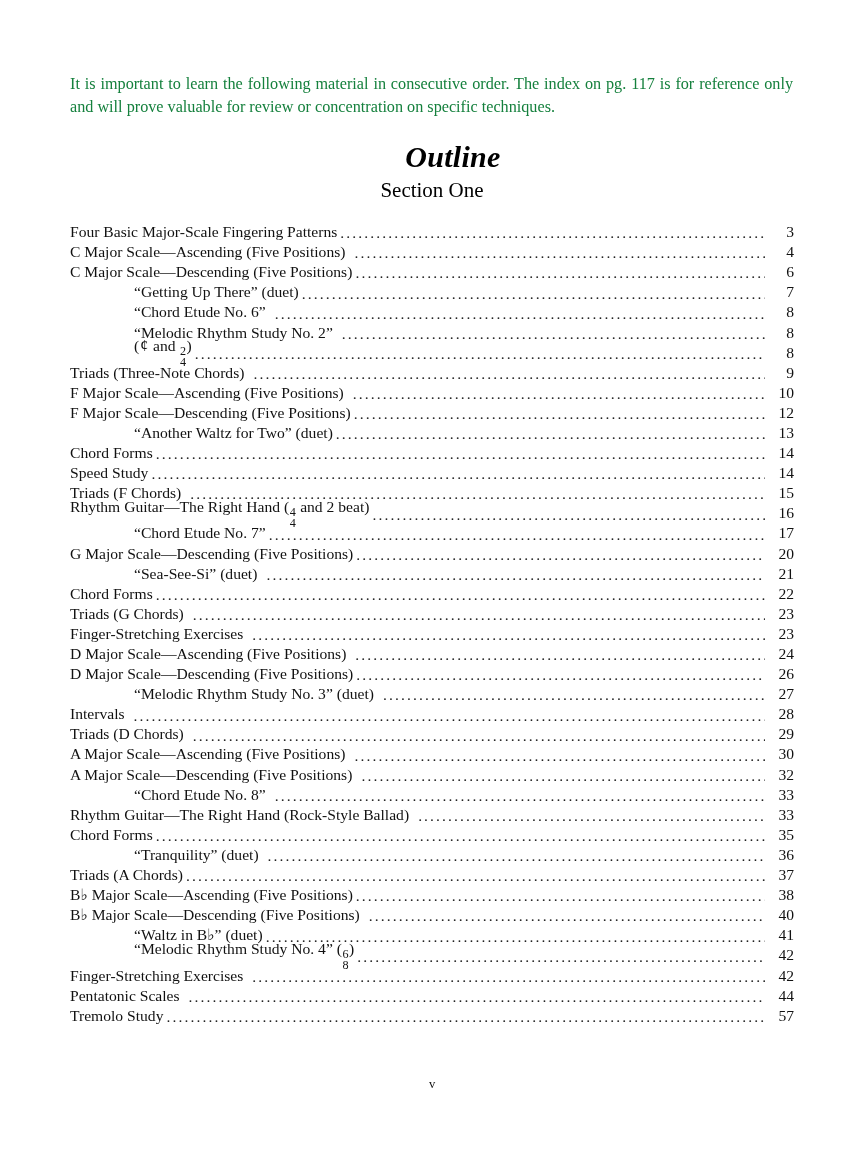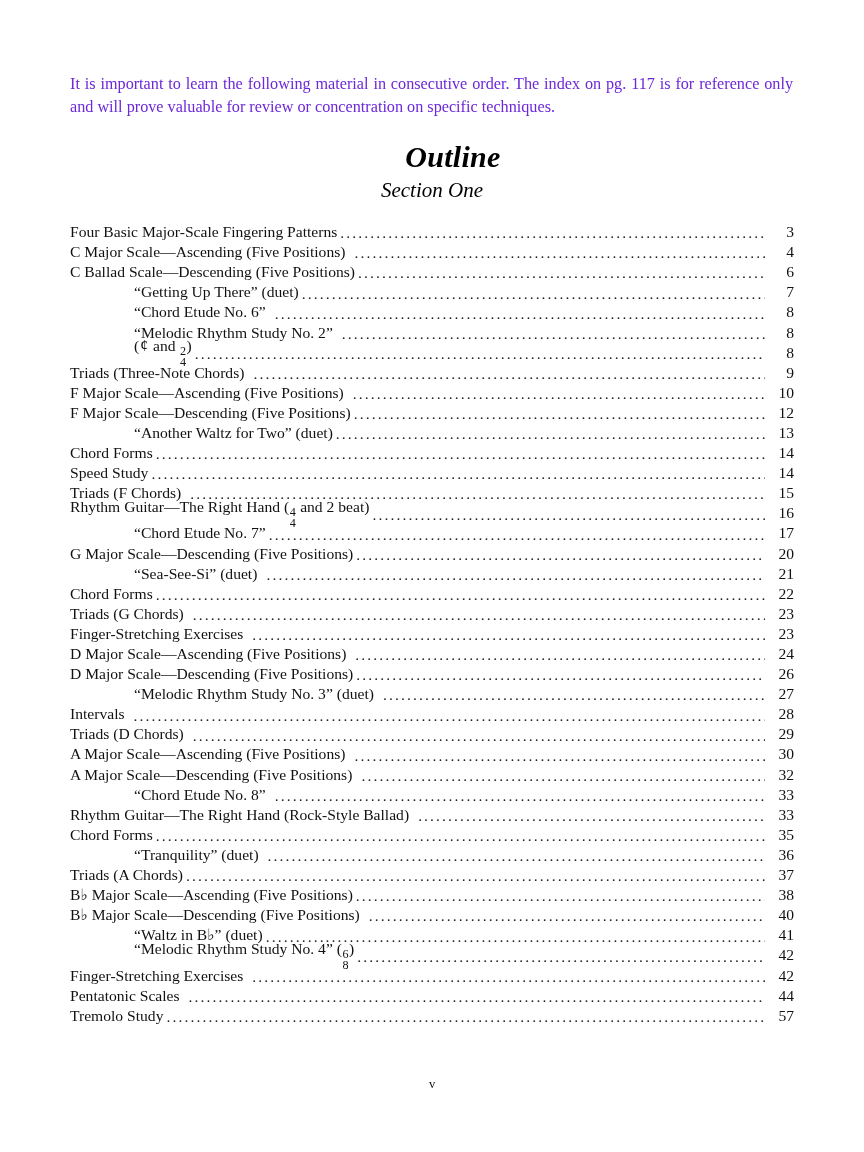--- a/index.html
+++ b/index.html
@@ -26,21 +26,21 @@
   
   .intro {
     position: absolute;
     left: 70px;
     top: 57px;
     width: 723px;
     font-size: 16.2px;
     line-height: 23px;
     text-align: justify;
     text-align-last: left;
-    color: #6d28d9;
+    color: #15803d;
   }
 
   
   .title-block {
     position: absolute;
     left: 0;
     top: 140px;
     width: 864px;
     text-align: center;
   }
@@ -49,21 +49,20 @@
     font-style: italic;
     font-weight: bold;
     font-size: 30px;
     letter-spacing: 0.3px;
     line-height: 34px;
     color: #000;
     margin-left: 42px;
   }
   .title-sub {
     font-family: "Liberation Serif", "DejaVu Serif", serif;
-    font-style: italic;
     font-weight: normal;
     font-size: 21px;
     line-height: 28px;
     margin-top: 2px;
     color: #000;
   }
 
   
   .toc {
     position: absolute;
@@ -162,21 +161,21 @@
         <span class="toc-label">Four Basic Major-Scale Fingering Patterns</span>
         <span class="toc-dots"></span>
         <span class="toc-page">3</span>
       </div>
       <div class="toc-row">
         <span class="toc-label">C Major Scale—Ascending (Five Positions)</span>
         <span class="toc-dots gap"></span>
         <span class="toc-page">4</span>
       </div>
       <div class="toc-row">
-        <span class="toc-label">C Ballad Scale—Descending (Five Positions)</span>
+        <span class="toc-label">C Major Scale—Descending (Five Positions)</span>
         <span class="toc-dots"></span>
         <span class="toc-page">6</span>
       </div>
       <div class="toc-row indent">
         <span class="toc-label">“Getting Up There” (duet)</span>
         <span class="toc-dots"></span>
         <span class="toc-page">7</span>
       </div>
       <div class="toc-row indent">
         <span class="toc-label">“Chord Etude No. 6”</span>

